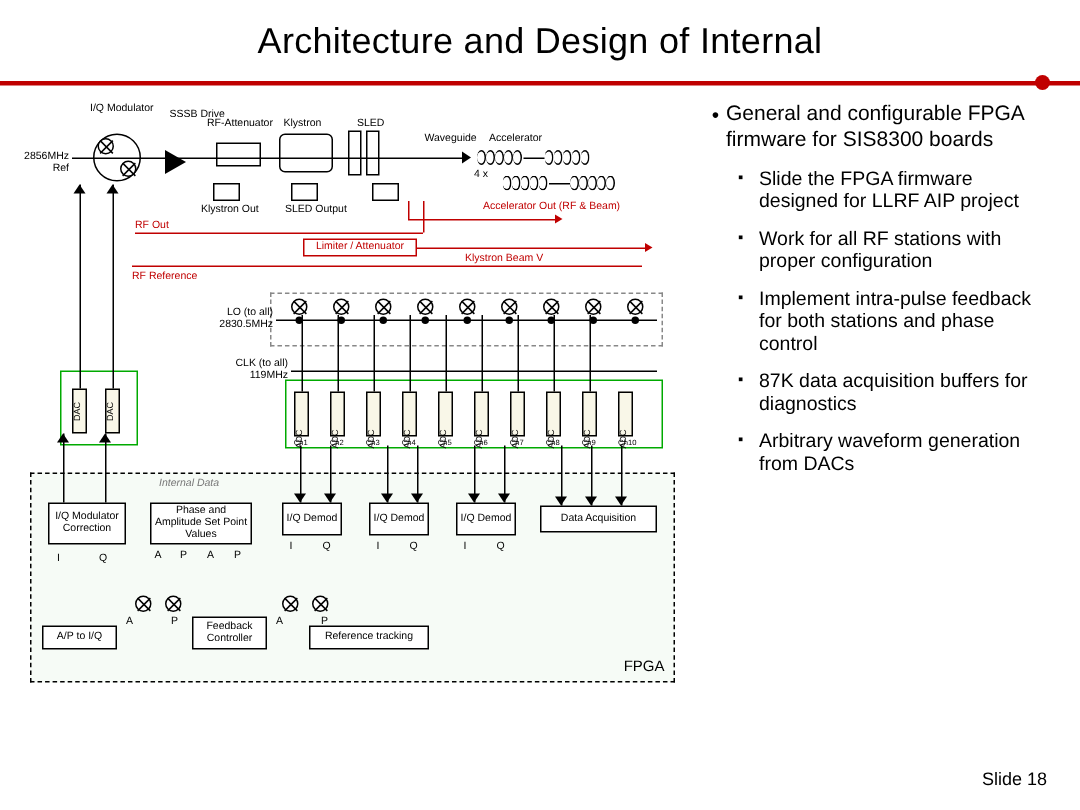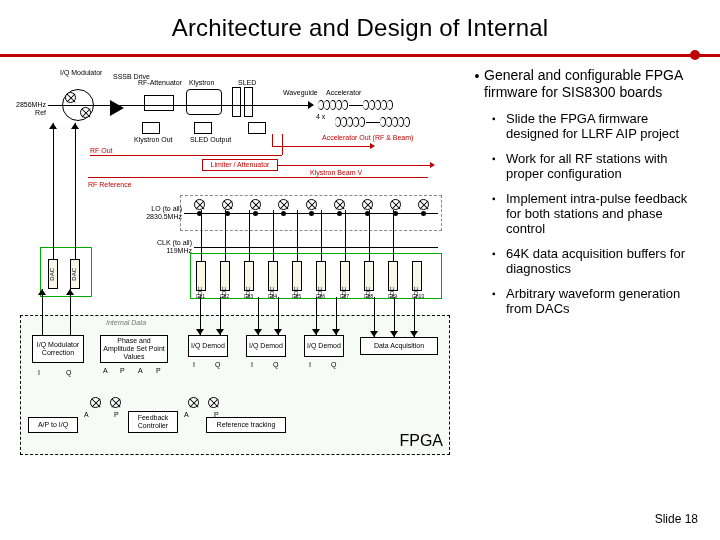--- a/index.html
+++ b/index.html
@@ -23,21 +23,21 @@
   
   .blk { position:absolute; border:1px solid #000; font-size:7px; line-height:8px; display:flex; align-items:center; justify-content:center; text-align:center; background:#fff; padding:1px; }
   .lbl { position:absolute; font-size:7px; line-height:8px; }
   .red-lbl { color:#c00000; }
   .adc { position:absolute; width:10px; height:30px; border:1px solid #000; background:#f9f7e8; }
   .adc span { position:absolute; bottom:-9px; left:-2px; font-size:6px; transform:scale(.85); }
   .adc .t { position:absolute; top:-9px; left:-1px; font-size:6px; transform:scale(.85); }
   .dac { position:absolute; width:10px; height:30px; border:1px solid #000; background:#f9f7e8; }
   .dac .t { position:absolute; top:-9px; left:-1px; font-size:6px; transform:scale(.85); }
   .fpga-box { position:absolute; left:10px; top:248px; width:430px; height:140px; border:1px dashed #000; background:#f6fbf6; }
-  .fpga-label { position:absolute; right:6px; bottom:4px; font-size:16px; }
+  .fpga-label { position:absolute; right:6px; bottom:4px; font-size:10px; }
   .loop { display:inline-block; width:6px; height:10px; border:1px solid #000; border-radius:50%; border-left:none; }
   .coil { position:absolute; height:10px; display:flex; }
   .circ { position:absolute; width:14px; height:14px; border:1px solid #000; border-radius:50%; background:#fff; }
   .mixer { position:absolute; width:11px; height:11px; border:1px solid #000; border-radius:50%; background:#fff; }
   .mixer::before, .mixer::after { content:""; position:absolute; left:50%; top:50%; width:1px; height:12px; background:#000; transform-origin:center; }
   .mixer::before { transform:translate(-50%,-50%) rotate(45deg); }
   .mixer::after { transform:translate(-50%,-50%) rotate(-45deg); }
   .dashed-box { border:1px dashed #888; position:absolute; }
   .green-box { border:1px solid #0a0; position:absolute; }
   .line { position:absolute; background:#000; }
@@ -326,21 +326,21 @@
       <li>
           <span class="sq">▪</span>
           <span class="s-txt">Work for all RF stations with proper configuration</span>
         </li>
       <li>
           <span class="sq">▪</span>
           <span class="s-txt">Implement intra-pulse feedback for both stations and phase control</span>
         </li>
       <li>
           <span class="sq">▪</span>
-          <span class="s-txt">64K data acquisition buffers for diagnostics</span>
+          <span class="s-txt">87K data acquisition buffers for diagnostics</span>
         </li>
       <li>
           <span class="sq">▪</span>
           <span class="s-txt">Arbitrary waveform generation from DACs</span>
         </li>
     </ul>
   </div>
 </div>
 
 <div class="slidenum">Slide 18</div>

